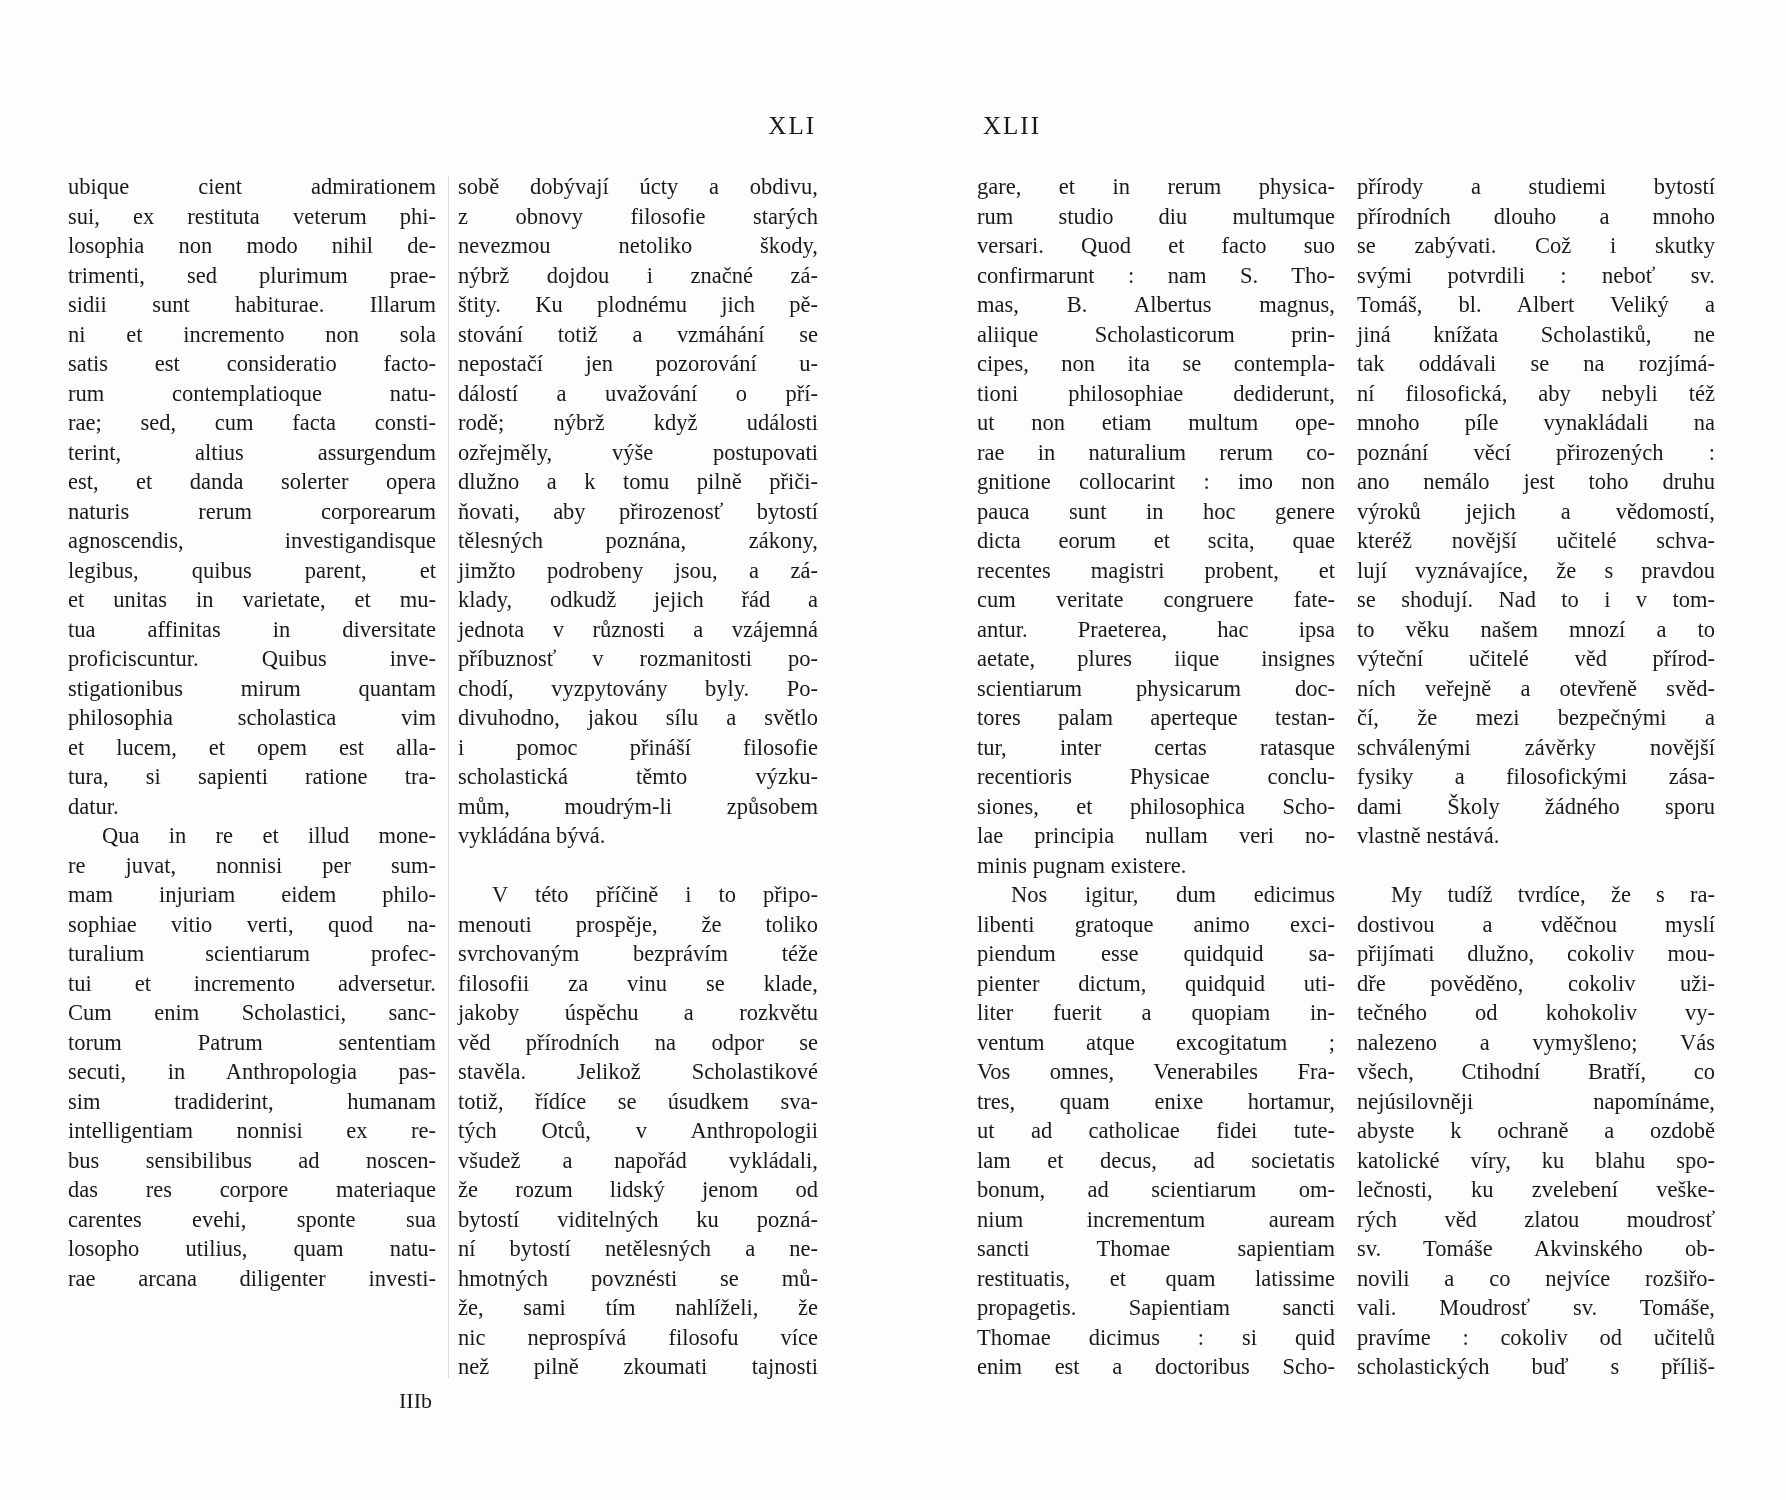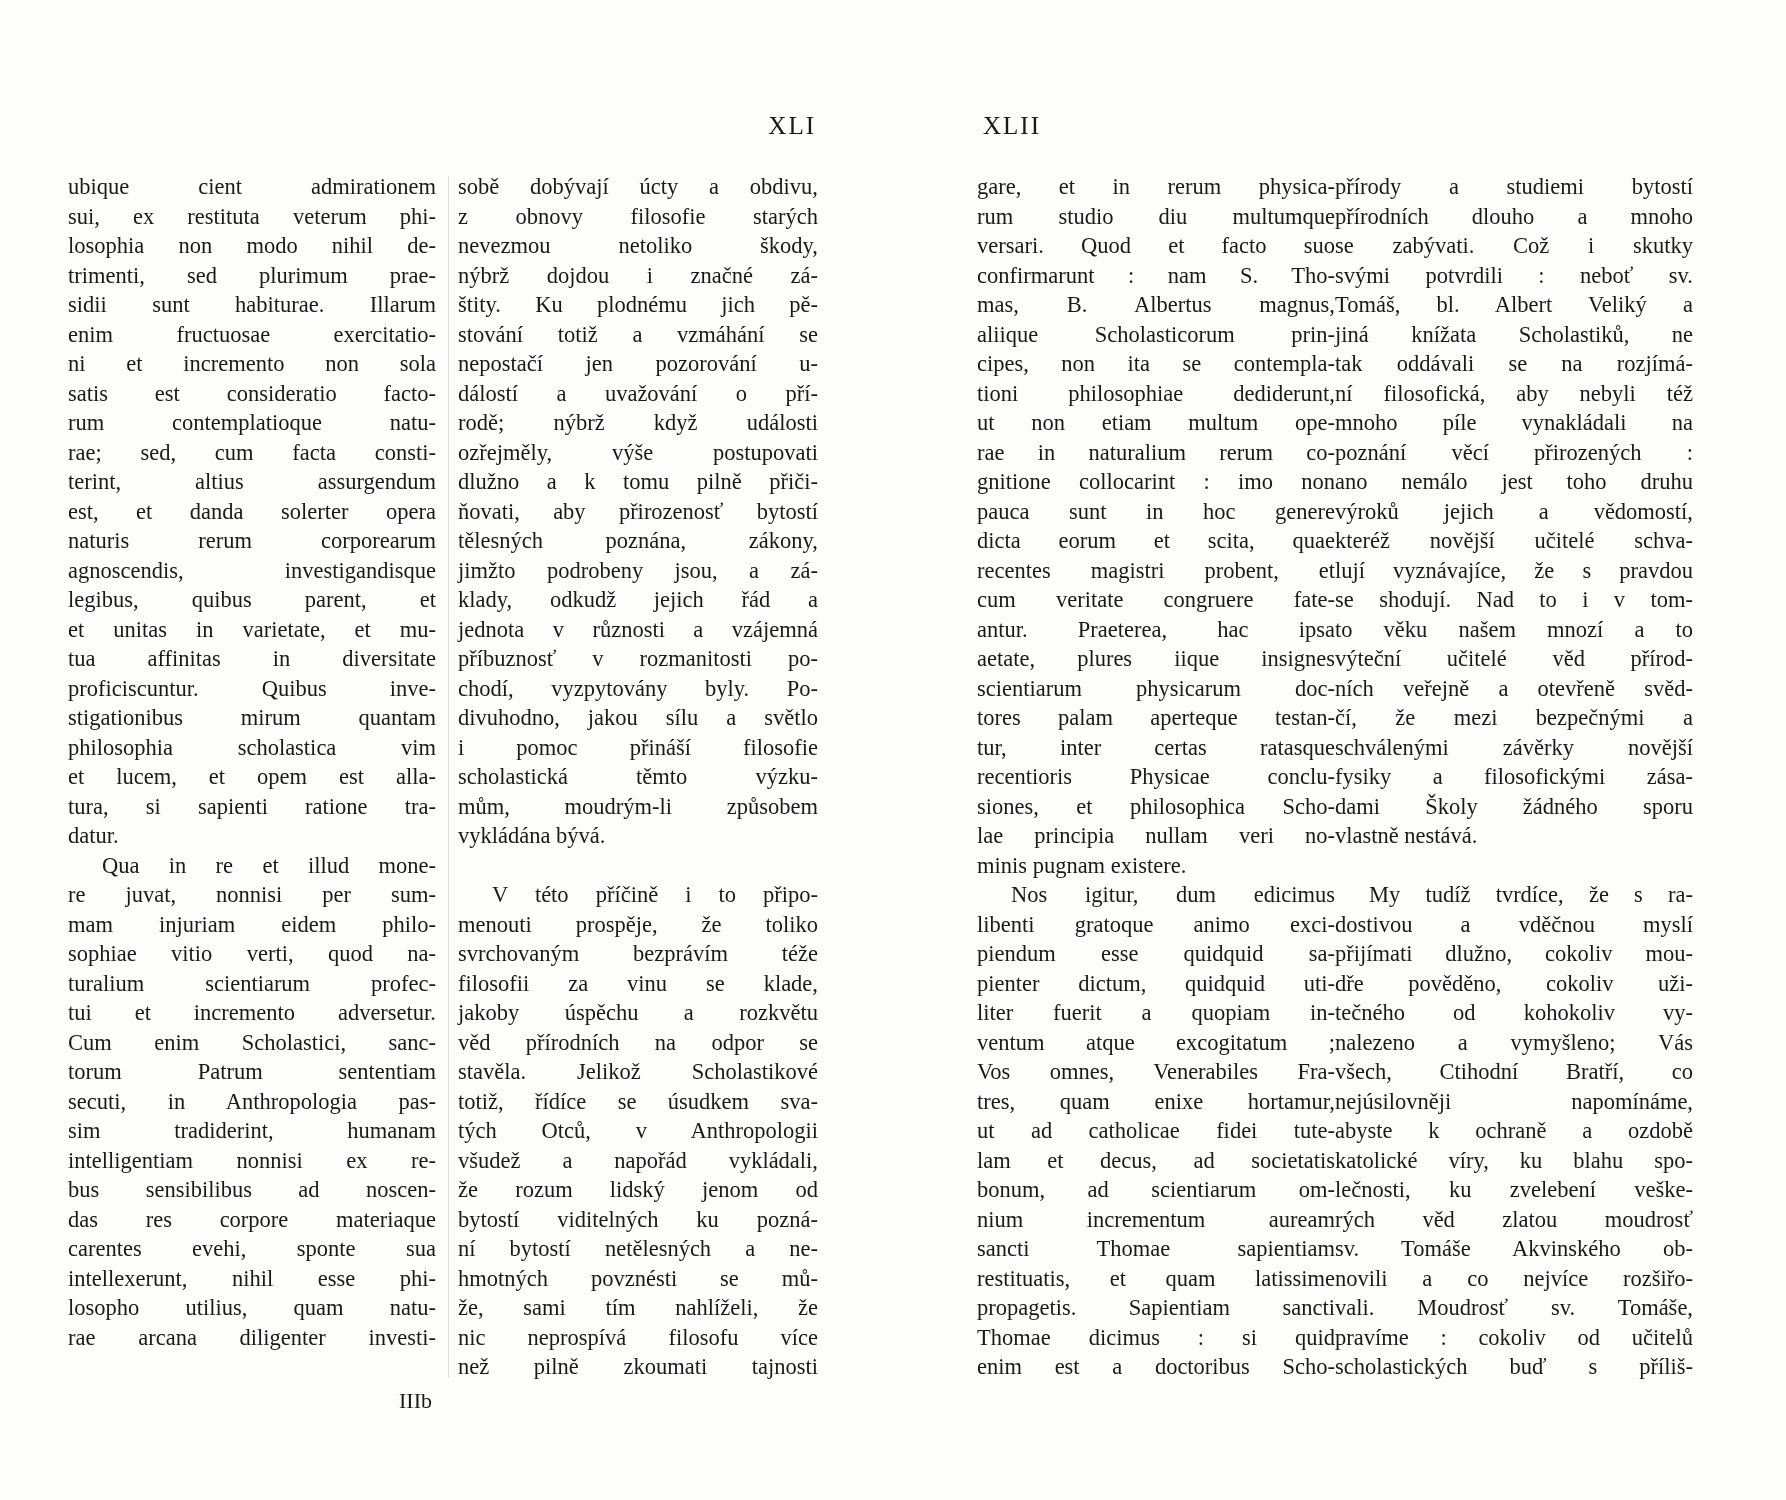--- a/index.html
+++ b/index.html
@@ -35,21 +35,21 @@
     line-height: 28px;
   }
   .page-left  .page-header { text-align: right; padding-right: 2px; }
   .page-right .page-header { text-align: left;  padding-left: 6px; }
 
   .columns {
     display: flex;
     position: relative;
   }
   .page-left  .columns { gap: 22px; }
-  .page-right .columns { }
+  .page-right .columns { gap: 22px; }
 
   .page-left  .col-1 { width: 368px; }
   .page-left  .col-2 { width: 360px; }
   .page-right .col-1 { width: 358px; }
   .page-right .col-2 { width: 358px; }
 
   
   .col-rule {
     position: absolute;
     left: 380px;
@@ -93,21 +93,20 @@
     </div>
     <div class="columns">
       <div class="col-rule"></div>
       <div class="col col-1">
           <div class="para">
             <div class="line">ubique cient admirationem</div>
             <div class="line">sui, ex restituta veterum phi-</div>
             <div class="line">losophia non modo nihil de-</div>
             <div class="line">trimenti, sed plurimum prae-</div>
             <div class="line">sidii sunt habiturae. Illarum</div>
-            <div class="line">enim fructuosae exercitatio-</div>
             <div class="line">ni et incremento non sola</div>
             <div class="line">satis est consideratio facto-</div>
             <div class="line">rum contemplatioque natu-</div>
             <div class="line">rae; sed, cum facta consti-</div>
             <div class="line">terint, altius assurgendum</div>
             <div class="line">est, et danda solerter opera</div>
             <div class="line">naturis rerum corporearum</div>
             <div class="line">agnoscendis, investigandisque</div>
             <div class="line">legibus, quibus parent, et</div>
             <div class="line">et unitas in varietate, et mu-</div>
@@ -127,21 +126,20 @@
             <div class="line">turalium scientiarum profec-</div>
             <div class="line">tui et incremento adversetur.</div>
             <div class="line">Cum enim Scholastici, sanc-</div>
             <div class="line">torum Patrum sententiam</div>
             <div class="line">secuti, in Anthropologia pas-</div>
             <div class="line">sim tradiderint, humanam</div>
             <div class="line">intelligentiam nonnisi ex re-</div>
             <div class="line">bus sensibilibus ad noscen-</div>
             <div class="line">das res corpore materiaque</div>
             <div class="line">carentes evehi, sponte sua</div>
-            <div class="line">intellexerunt, nihil esse phi-</div>
             <div class="line">losopho utilius, quam natu-</div>
             <div class="line">rae arcana diligenter investi-</div>
           </div>
         </div>
       <div class="col col-2">
           <div class="para">
             <div class="line">sobě dobývají úcty a obdivu,</div>
             <div class="line">z obnovy filosofie starých</div>
             <div class="line">nevezmou netoliko škody,</div>
             <div class="line">nýbrž dojdou i značné zá-</div>

